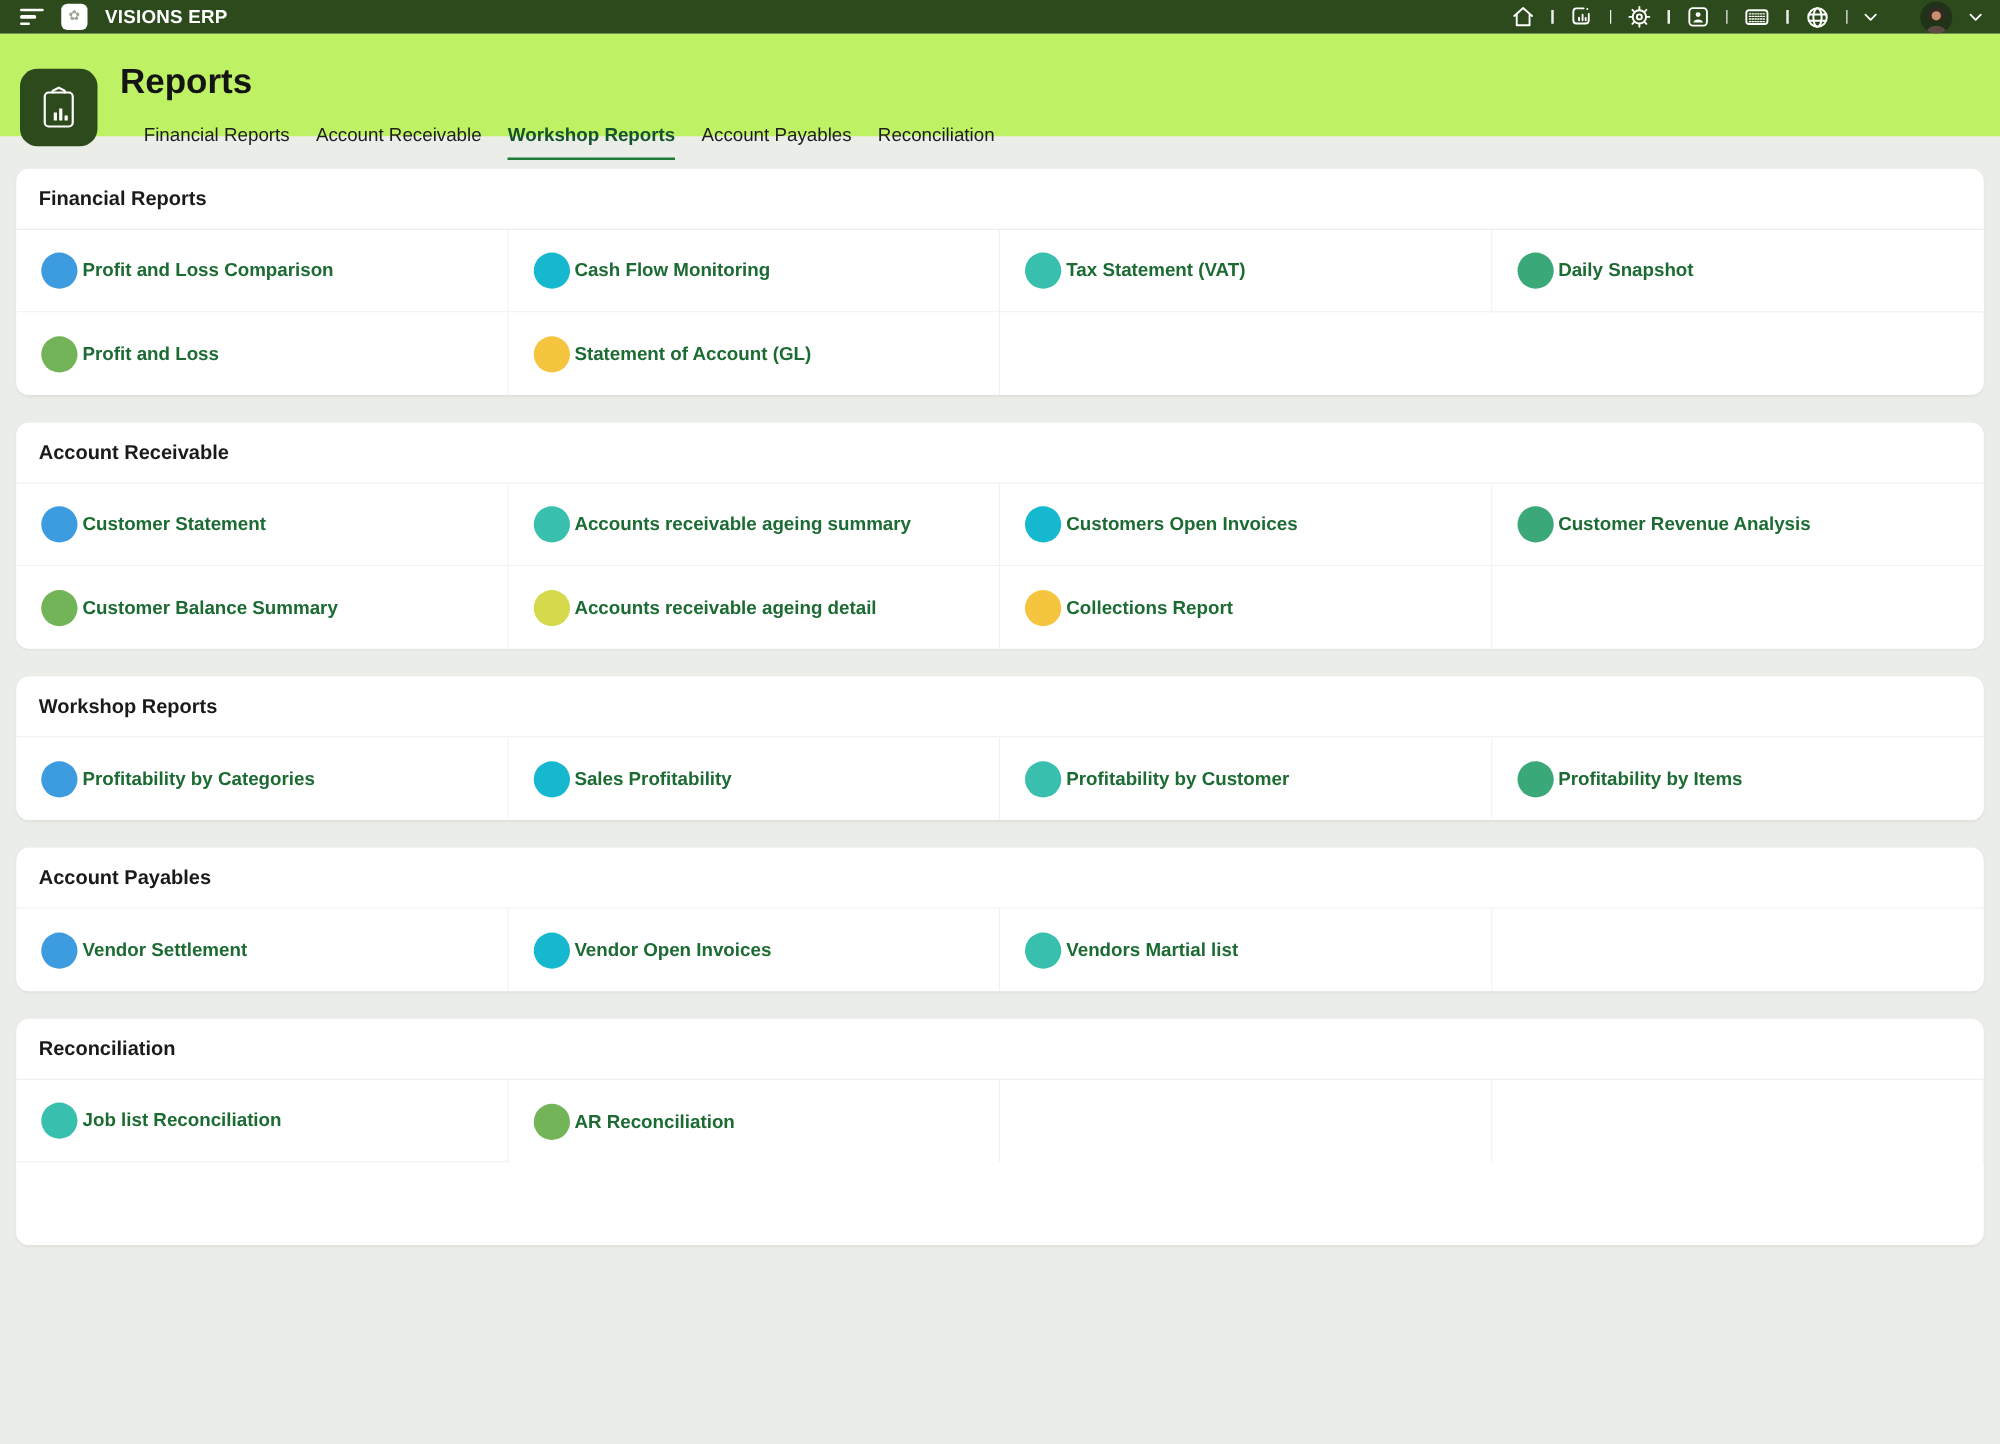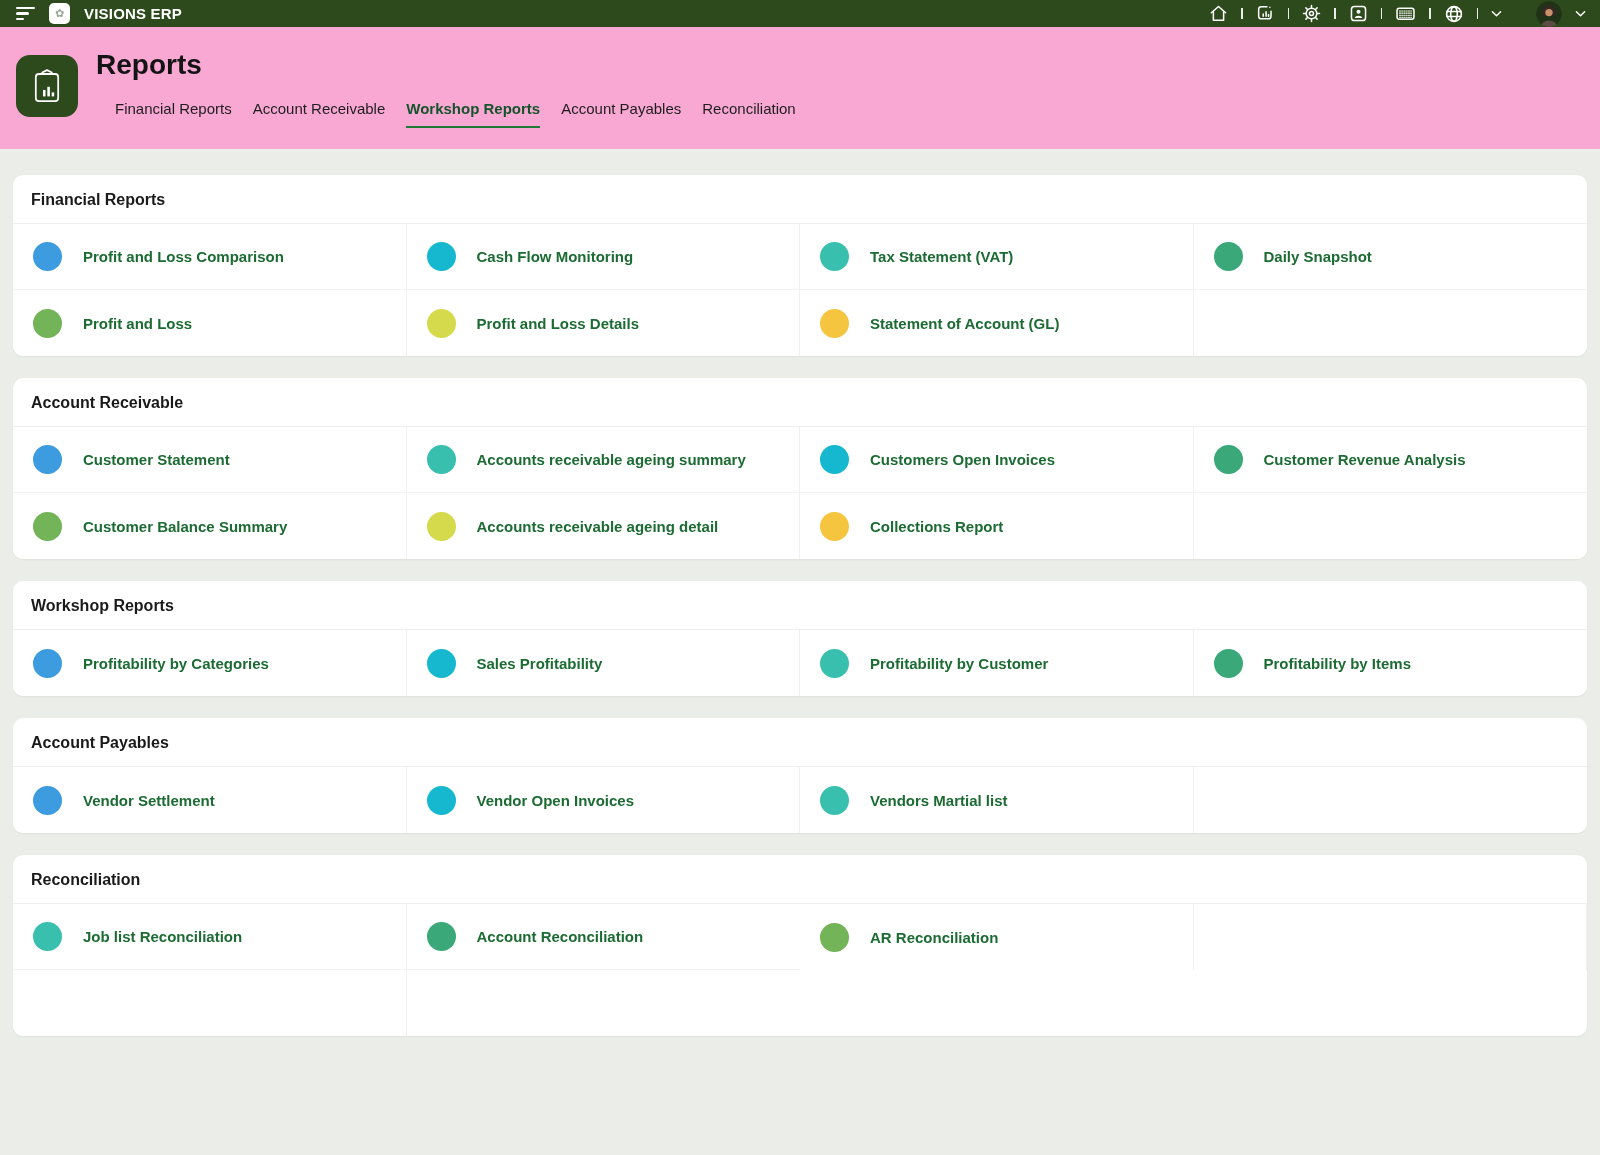--- a/index.html
+++ b/index.html
@@ -29,21 +29,21 @@
   .logo-chip span { color: #9aa694; font-size: 11px; line-height: 1; }
   .brand { font-size: 15px; font-weight: 700; letter-spacing: .2px; text-align: right; }
 
   .nav-right { display: flex; align-items: center; gap: 13px; }
   .nav-right svg { display: block; }
   .nav-ic { stroke: #fff; fill: none; stroke-width: 1.6; stroke-linecap: round; stroke-linejoin: round; }
   .vsep { width: 1.5px; height: 11px; background: rgba(255,255,255,.9); display: inline-block; }
   .avatar-wrap { width: 26px; height: 26px; border-radius: 50%; overflow: hidden; }
 
   
-  .page-header { position: relative; height: 122px; background: #f9a8d4; }
+  .page-header { position: relative; height: 82px; background: #bef264; }
   .module-icon {
     position: absolute; left: 16px; top: 28px;
     width: 62px; height: 62px; border-radius: 14px; background: #2D4A1C;
     display: flex; align-items: center; justify-content: center;
   }
   .page-title {
     position: absolute; left: 96px; top: 22px;
     font-size: 28px; font-weight: 700; color: #141414;
   }
   .tabs { position: absolute; left: 115px; top: 73px; display: flex; gap: 21px; }
@@ -66,21 +66,21 @@
   }
   .grid { display: grid; grid-template-columns: repeat(4, 1fr); }
   .cell {
     height: 66px; display: flex; align-items: center; padding-left: 20px;
     border-right: 1px solid #F1F1F1; border-bottom: 1px solid #F1F1F1;
     cursor: pointer; background: #fff;
   }
   .cell.lc { border-right: none; }
   .cell.lr { border-bottom: none; }
   .dot { width: 29px; height: 29px; border-radius: 50%; flex: none; }
-  .cell-label { margin-left: 21px; font-size: 15px; font-weight: 600; color: #1C6B33; }
+  .cell-label { margin-left: 4px; font-size: 15px; font-weight: 600; color: #1C6B33; }
 </style>
 </head>
 <body>
 
 <div class="navbar">
   <div class="nav-left">
     <div class="burger">
         <i></i>
         <i></i>
         <i></i>
@@ -191,24 +191,20 @@
       </div>
       <div class="cell lc">
         <span class="dot" style="background: rgb(58, 168, 120);"></span>
         <span class="cell-label">Daily Snapshot</span>
       </div>
       <div class="cell lr">
         <span class="dot" style="background: rgb(114, 180, 87);"></span>
         <span class="cell-label">Profit and Loss</span>
       </div>
       <div class="cell lr">
-        <span class="dot" style="background: rgb(212, 218, 76);"></span>
-        <span class="cell-label">Profit and Loss Details</span>
-      </div>
-      <div class="cell lr">
         <span class="dot" style="background: rgb(246, 197, 63);"></span>
         <span class="cell-label">Statement of Account (GL)</span>
       </div>
       <div class="cell lc lr"></div>
     </div>
   </div>
 
   <div class="card">
     <div class="card-header">Account Receivable</div>
     <div class="grid">
@@ -285,24 +281,20 @@
     </div>
   </div>
 
   <div class="card">
     <div class="card-header">Reconciliation</div>
     <div class="grid">
       <div class="cell">
         <span class="dot" style="background: rgb(56, 191, 174);"></span>
         <span class="cell-label">Job list Reconciliation</span>
       </div>
-      <div class="cell lc">
-        <span class="dot" style="background: rgb(58, 168, 120);"></span>
-        <span class="cell-label">Account Reconciliation</span>
-      </div>
       <div class="cell lr">
         <span class="dot" style="background: rgb(114, 180, 87);"></span>
         <span class="cell-label">AR Reconciliation</span>
       </div>
       <div class="cell lr"></div>
       <div class="cell lr"></div>
       <div class="cell lc lr"></div>
     </div>
   </div>
 

